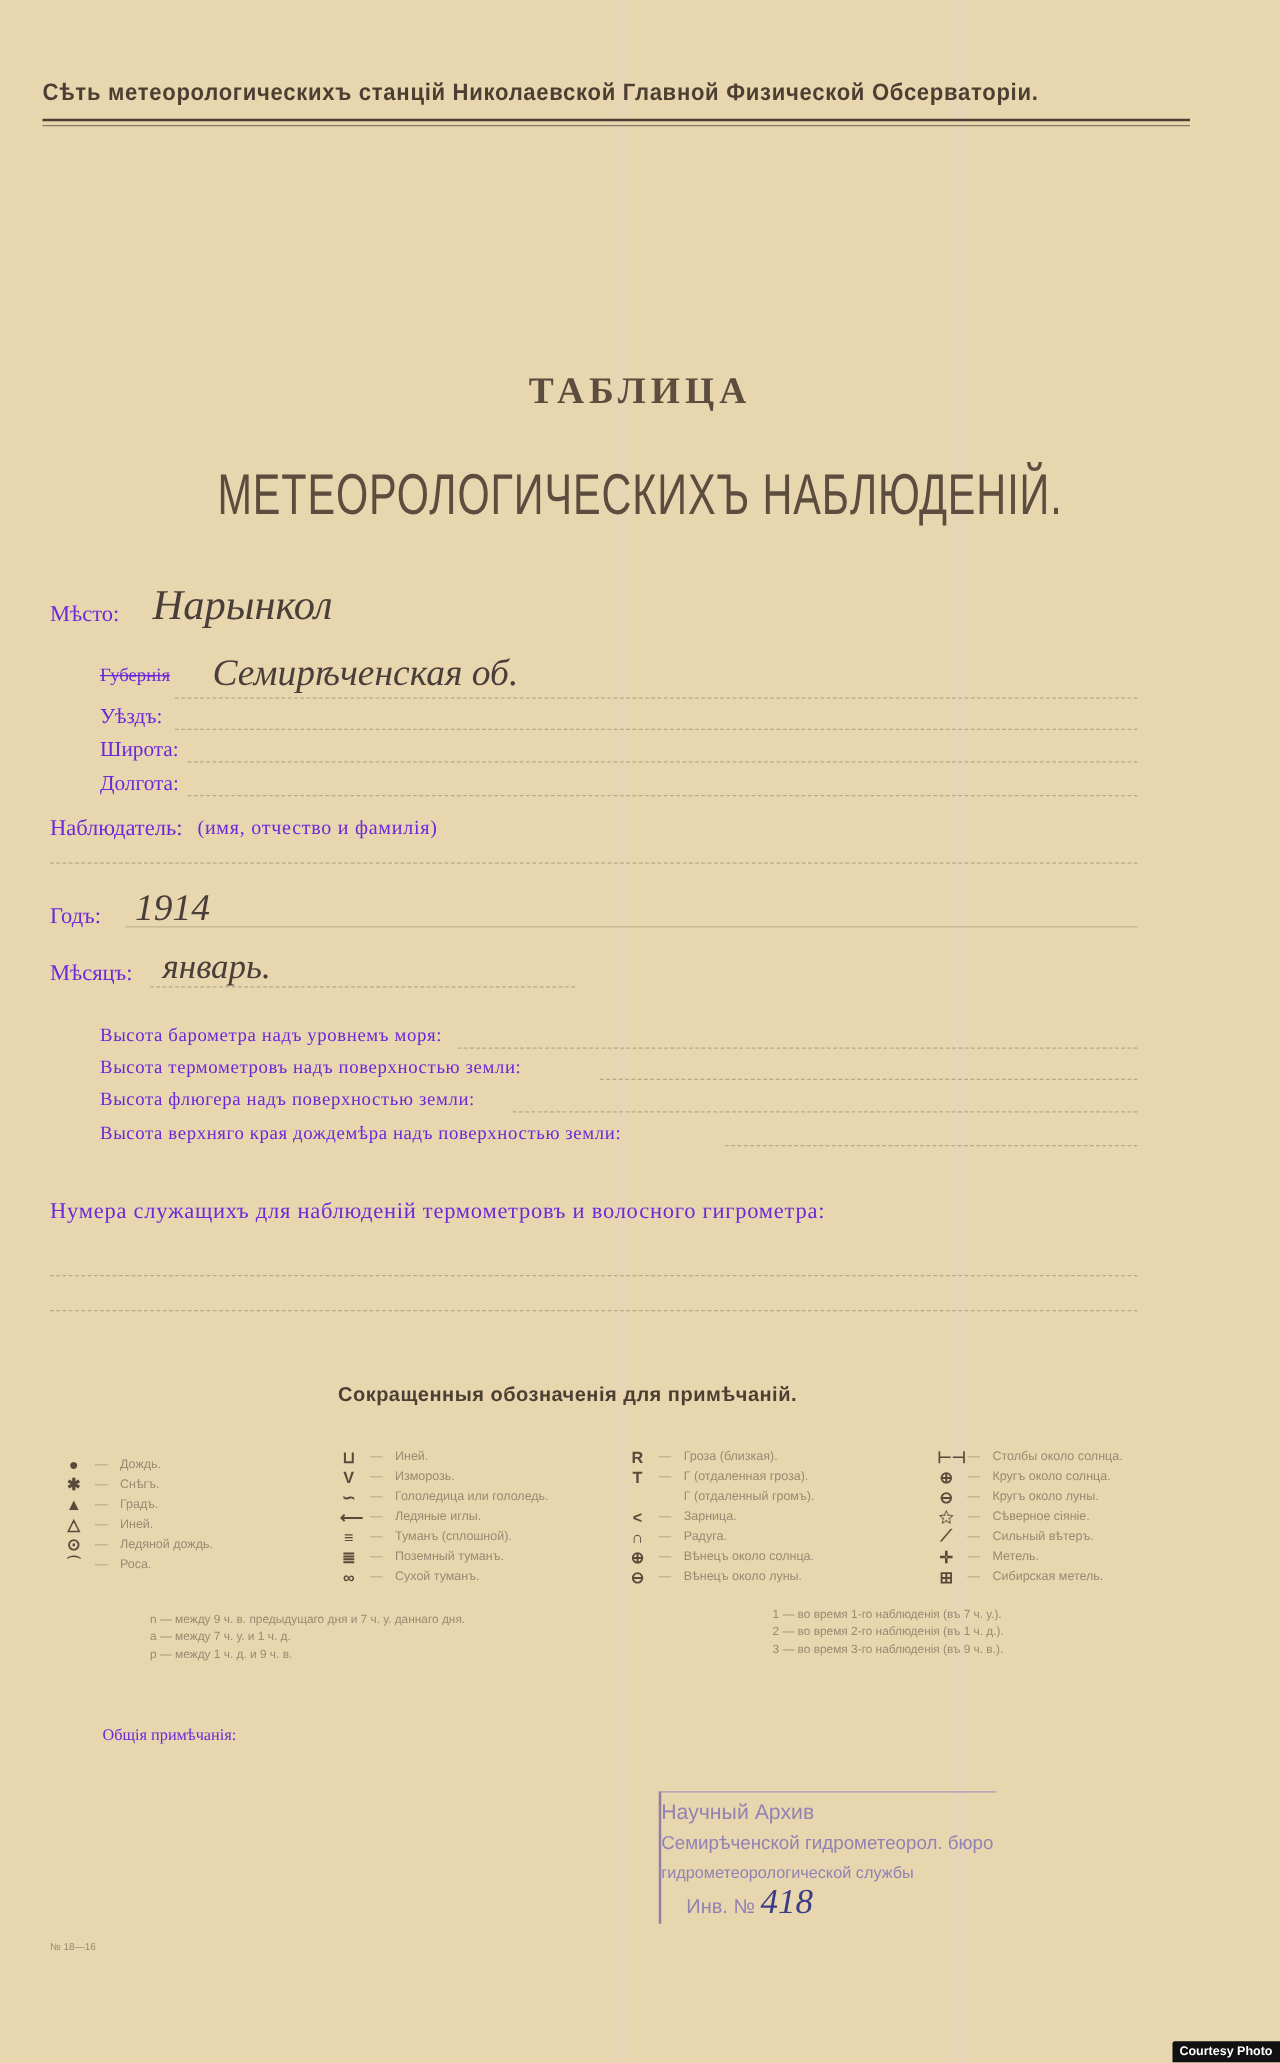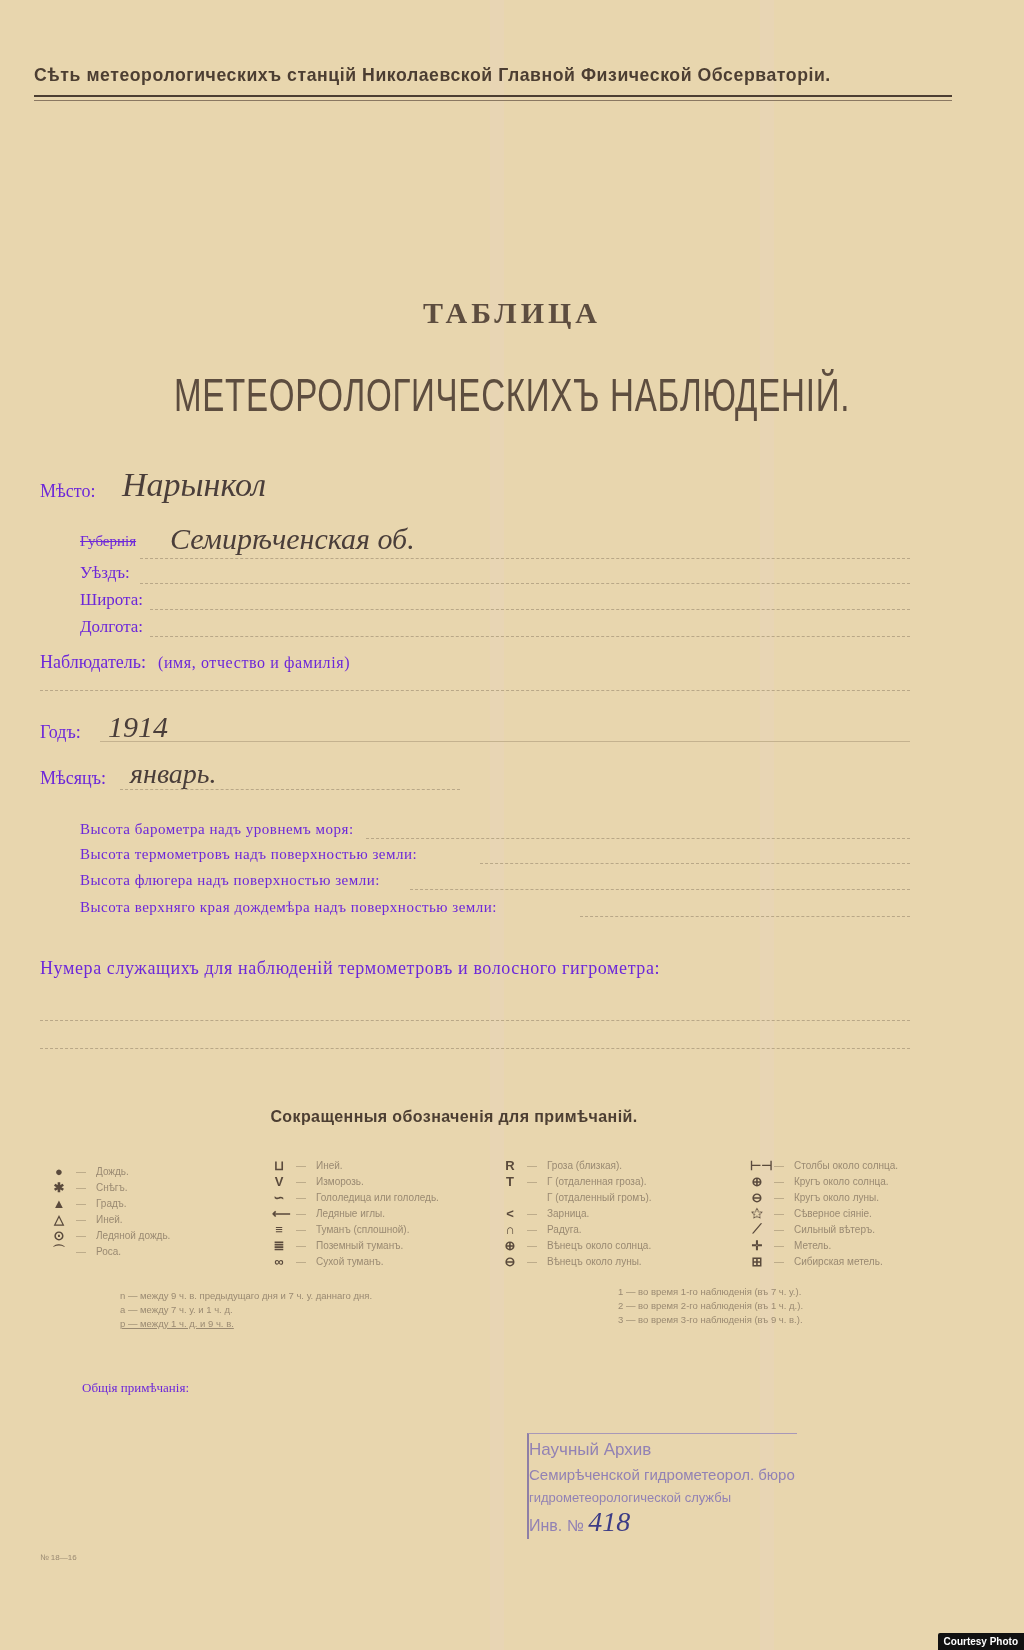--- a/index.html
+++ b/index.html
@@ -265,31 +265,31 @@
     </div>
   <div class="legend-row">
       <span class="sym">⊞</span>
       <span class="dash">—</span>
       <span>Сибирская метель.</span>
     </div>
 </div>
 
 <div class="abs notes-small" style="left:120px; top:1290px;">n — между 9 ч. в. предыдущаго дня и 7 ч. у. даннаго дня.</div>
 <div class="abs notes-small" style="left:120px; top:1304px;">a — между 7 ч. у. и 1 ч. д.</div>
-<div class="abs notes-small" style="left:120px; top:1318px;text-decoration:underline;">p — между 1 ч. д. и 9 ч. в.</div>
+<div class="abs notes-small" style="left:120px; top:1318px;">p — между 1 ч. д. и 9 ч. в.</div>
 <div class="abs notes-small" style="left:618px; top:1286px;">1 — во время 1-го наблюденія (въ 7 ч. у.).</div>
 <div class="abs notes-small" style="left:618px; top:1300px;">2 — во время 2-го наблюденія (въ 1 ч. д.).</div>
 <div class="abs notes-small" style="left:618px; top:1314px;">3 — во время 3-го наблюденія (въ 9 ч. в.).</div>
 
 <div class="abs lbl" style="left:82px; top:1380px; font-size:13px;">Общія примѣчанія:</div>
 
 <div class="abs stamp">
   <div class="stamp-line" style="top:6px; font-size:17px;">Научный Архив</div>
   <div class="stamp-line" style="top:32px; font-size:15px;">Семирѣченской гидрометеорол. бюро</div>
   <div class="stamp-line" style="top:56px; font-size:13px;">гидрометеорологической службы</div>
-  <div class="stamp-line" style="top:72px; font-size:16px;">
+  <div class="stamp-line" style="top:72px; font-size:16px;margin-left:20px;">
     <span>Инв. №</span>
     <span class="stamp-num">418</span>
   </div>
 </div>
 
 <div class="abs notes-small" style="left:40px; top:1553px; font-size:8px;">№ 18—16</div>
 <div class="abs courtesy">Courtesy Photo</div>
 
 </body></html>

